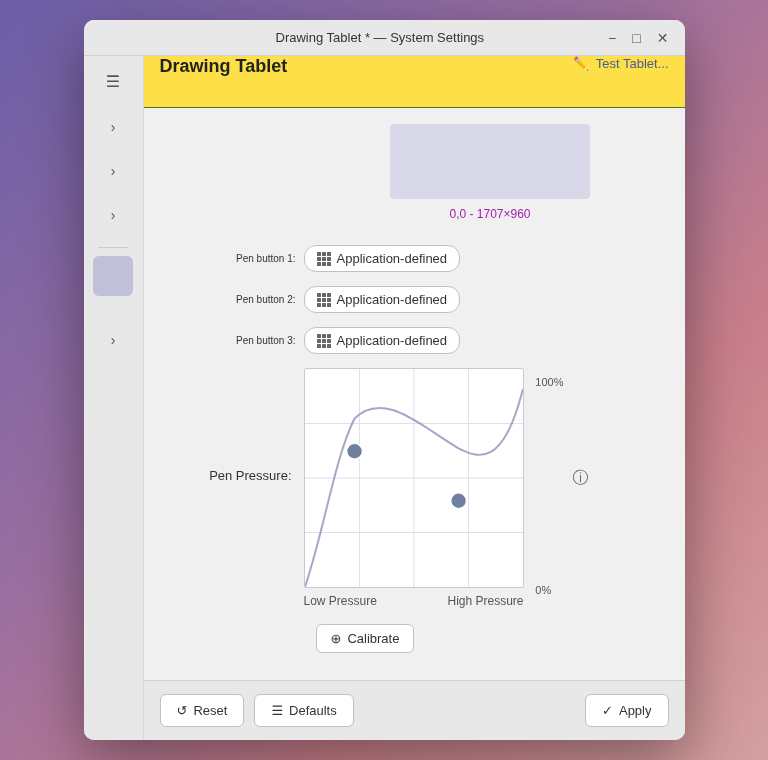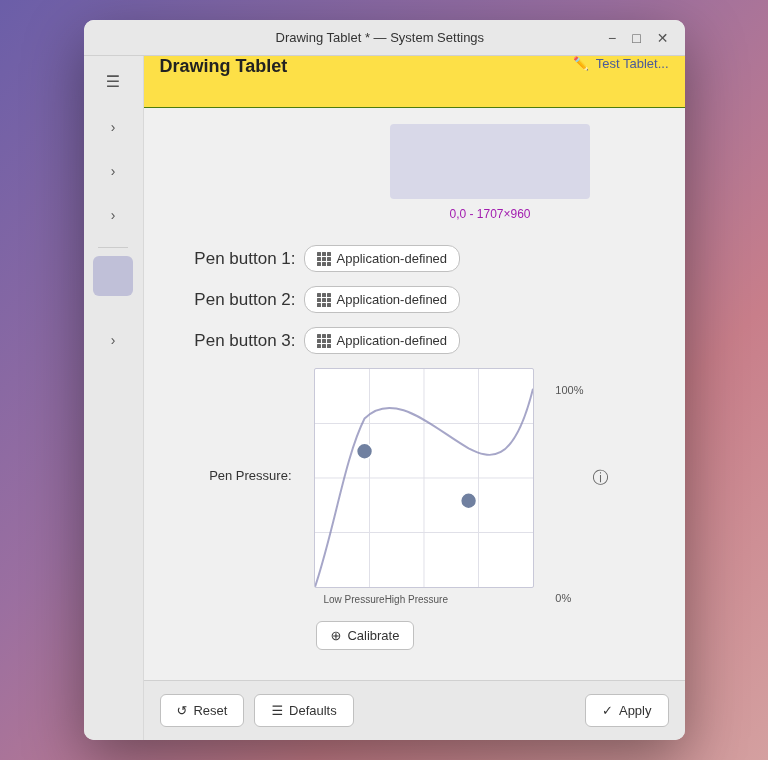--- a/index.html
+++ b/index.html
@@ -153,21 +153,21 @@
     .form-row {
       display: flex;
       align-items: center;
       margin-bottom: 14px;
     }
     .form-label {
       width: 140px;
       text-align: right;
       padding-right: 8px;
       color: #333;
-      font-size: 17px;
+      font-size: 10px;
       flex-shrink: 0;
     }
     .app-defined-btn {
       display: flex;
       align-items: center;
       gap: 6px;
       background: white;
       border: 1px solid #c0c0c0;
       border-radius: 12px;
       padding: 5px 12px;
@@ -208,36 +208,35 @@
       align-items: center;
     }
     .pressure-chart {
       position: relative;
       width: 220px;
       height: 220px;
     }
     .pressure-y-labels {
       position: absolute;
       right: -40px;
-      top: 16px;
+      top: 8px;
       height: 220px;
       display: flex;
       flex-direction: column;
       justify-content: space-between;
       font-size: 11px;
       color: #555;
     }
     .pressure-x-labels {
       display: flex;
-      justify-content: flex-start;
+      justify-content: space-between;
       width: 220px;
       margin-top: 6px;
-      font-size: 10px;
+      font-size: 12px;
       color: #555;
-      margin-left: 20px;
     }
     .info-icon {
       position: absolute;
       right: -65px;
       top: 100px;
       color: #666;
       font-size: 16px;
       cursor: pointer;
     }
     .chart-svg {

